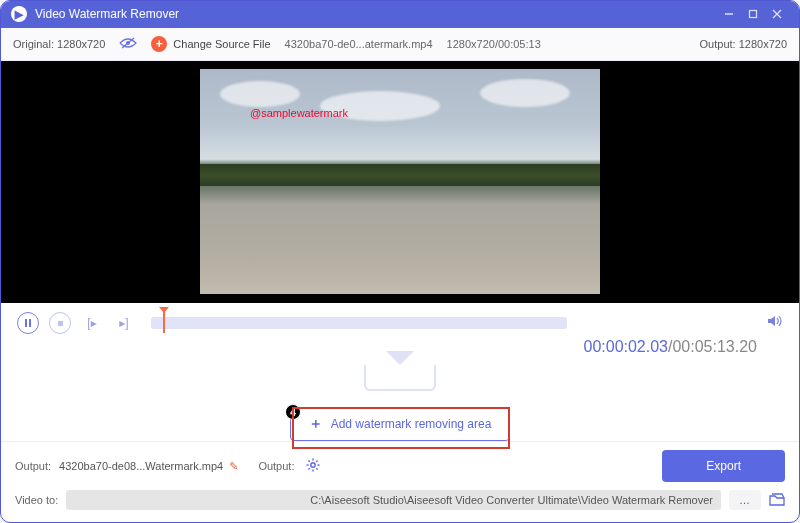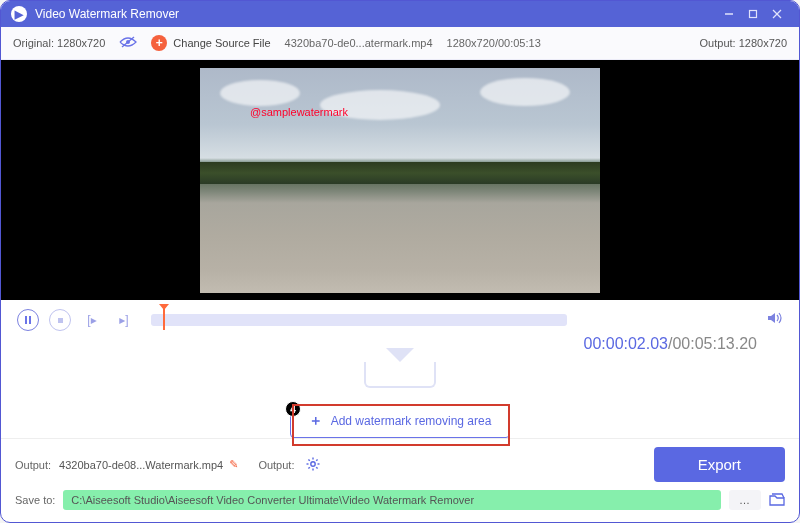--- a/index.html
+++ b/index.html
@@ -186,35 +186,35 @@
   .out-format {
     background: #eceefb;
     padding: 4px 8px;
     border-radius: 3px;
     min-width: 100px;
     display: inline-flex; align-items: center;
   }
   .gear { color: #5a68e2; cursor: pointer; margin-left: 4px; }
   .save-path {
     flex: 1;
-    background: #86efac;
+    background: #e5e5e5;
     padding: 4px 8px;
     border-radius: 3px;
-    white-space: nowrap; overflow: hidden; text-overflow: ellipsis;
+    white-space: nowrap; overflow: hidden; text-overflow: ellipsis; text-align: right;
   }
   .dots-btn {
     background: #f4f4f7; padding: 4px 10px; border-radius: 3px;
     cursor: pointer; letter-spacing: 1px;
   }
   .folder-icon { color: #5a68e2; cursor: pointer; }
   .export-btn {
     margin-left: auto;
     background: #5a68e2; color: #fff;
     border: none; border-radius: 4px;
-    padding: 9px 44px; font-size: 15px;
+    padding: 9px 44px; font-size: 12px;
     cursor: pointer;
   }
   .row1-right { margin-left: auto; display: inline-flex; align-items: flex-start; }
 </style>
 </head>
 <body>
 
 <div class="app">
 
   <div class="titlebar">
@@ -333,21 +333,21 @@
               <line x1="11.6" y1="2.4" x2="10.2" y2="3.8"></line>
               <line x1="3.8" y1="10.2" x2="2.4" y2="11.6"></line>
             </g>
           </svg>
       </span>
       <span class="row1-right">
         <button class="export-btn"><span>Export</span></button>
       </span>
     </div>
     <div class="bottom-row">
-      <span class="bottom-label">Save to:</span>
+      <span class="bottom-label">Video to:</span>
       <span class="save-path">C:\Aiseesoft Studio\Aiseesoft Video Converter Ultimate\Video Watermark Remover</span>
       <span class="dots-btn">…</span>
       <span class="folder-icon">
         <svg width="16" height="13" viewBox="0 0 16 13" fill="none">
             <path d="M1 3 H6 L8 5 H15 V12 H1 Z" stroke="#5a68e2" stroke-width="1.3"></path>
             <path d="M15 5 L13 1 H3" stroke="#5a68e2" stroke-width="1.3"></path>
           </svg>
       </span>
     </div>
   </div>

